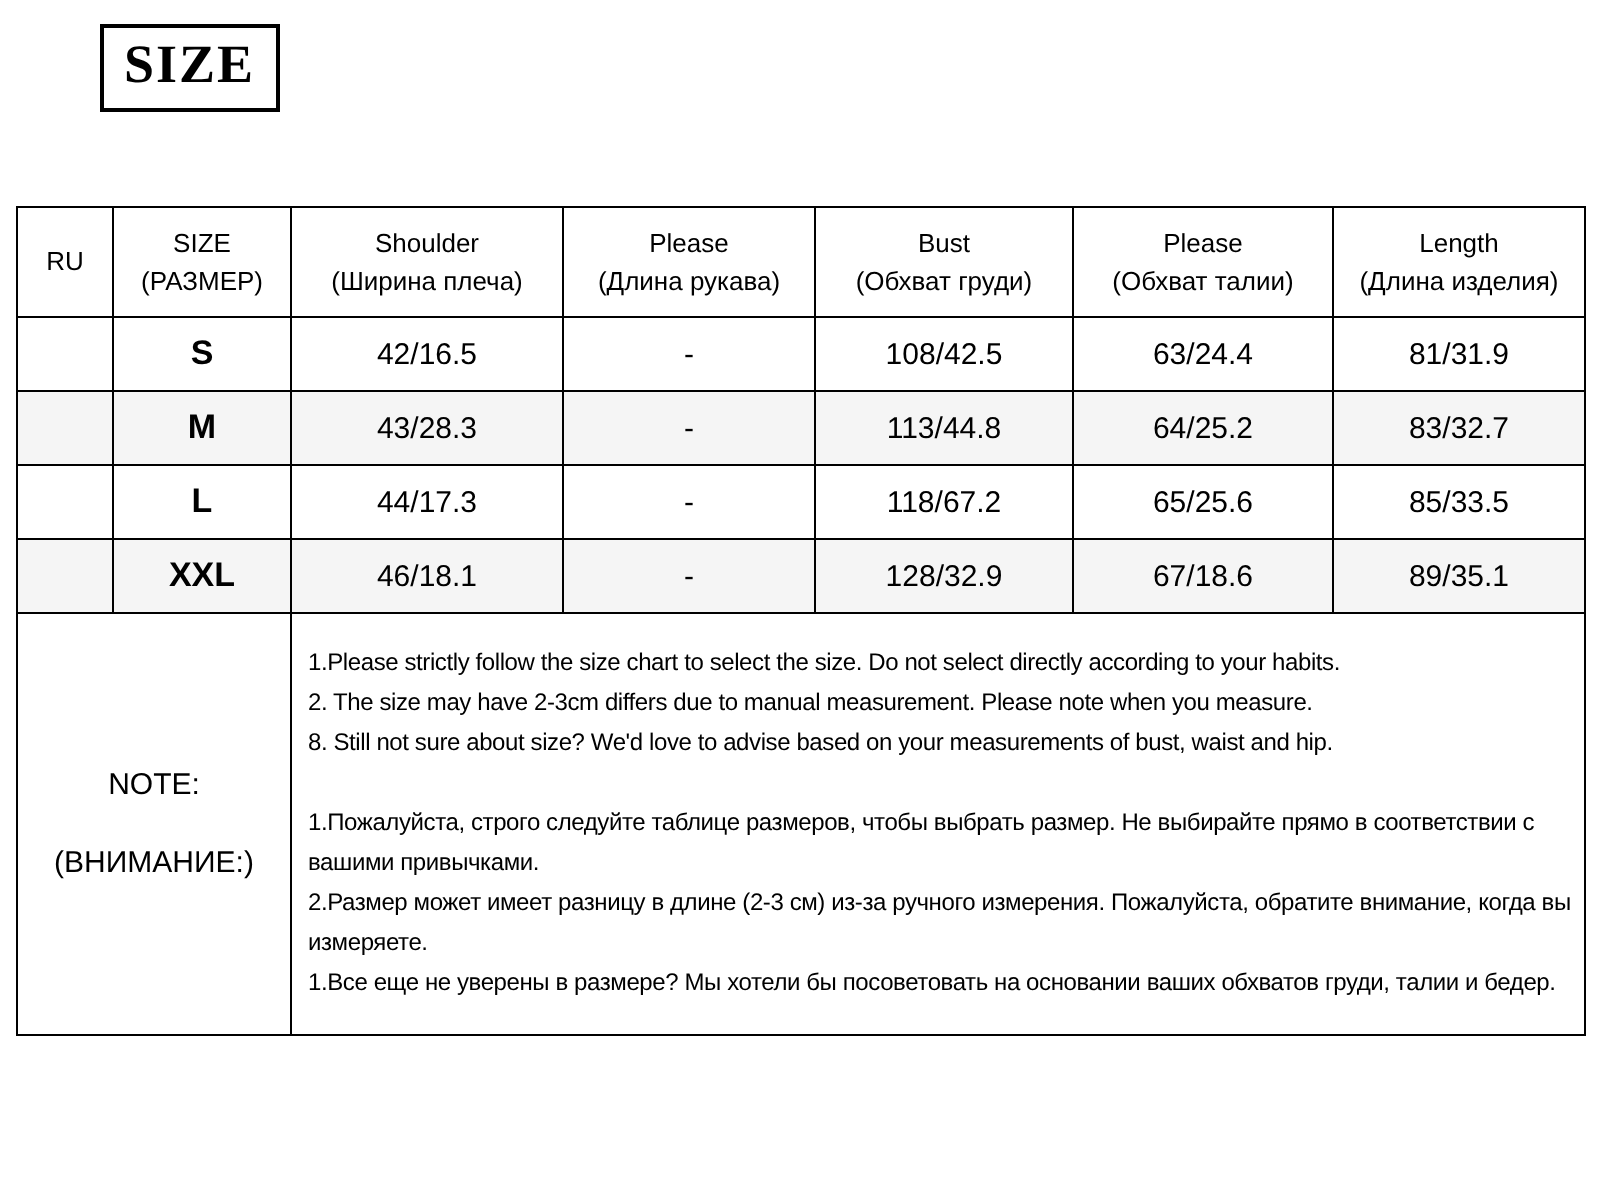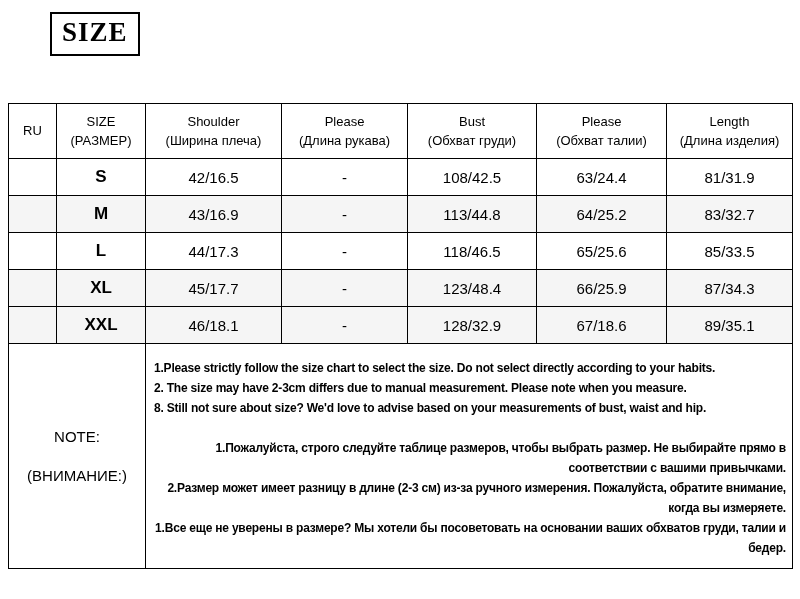--- a/index.html
+++ b/index.html
@@ -23,23 +23,23 @@
   tr.data-row td { height:37px; font-size:15px; }
   tr.data-row td.cell-size { font-size:17px; font-weight:bold; }
   tr.shaded td { background:#f5f5f5; }
 
   
   tr.note-row td { height:211px; }
   td.note-label-cell { font-size:15px; }
   td.note-label-cell .note-label-en { margin-bottom:22px; }
   td.note-text-cell { text-align:left; vertical-align:top;
                       padding:14px 6px 10px 8px; font-size:12px;
-                      letter-spacing:-0.2px; line-height:20px;font-weight:bold; }
+                      letter-spacing:-0.2px; line-height:20px; }
   td.note-text-cell p { margin:0; }
-  td.note-text-cell .note-block-ru { margin-top:20px;text-align:right; }
+  td.note-text-cell .note-block-ru { margin-top:20px; }
 </style>
 </head>
 <body>
 
 <div class="page">
 
   <div class="logo-box">
     <span>SIZE</span>
   </div>
 
@@ -90,46 +90,37 @@
       <td>42/16.5</td>
       <td>-</td>
       <td>108/42.5</td>
       <td>63/24.4</td>
       <td>81/31.9</td>
     </tr>
 
     <tr class="data-row shaded">
       <td class="cell-ru"></td>
       <td class="cell-size">M</td>
-      <td>43/16.9</td>
+      <td>43/28.3</td>
       <td>-</td>
       <td>113/44.8</td>
       <td>64/25.2</td>
       <td>83/32.7</td>
     </tr>
 
     <tr class="data-row">
       <td class="cell-ru"></td>
       <td class="cell-size">L</td>
       <td>44/17.3</td>
       <td>-</td>
-      <td>118/46.5</td>
+      <td>118/67.2</td>
       <td>65/25.6</td>
       <td>85/33.5</td>
     </tr>
 
-    <tr class="data-row shaded">
-      <td class="cell-ru"></td>
-      <td class="cell-size">XL</td>
-      <td>45/17.7</td>
-      <td>-</td>
-      <td>123/48.4</td>
-      <td>66/25.9</td>
-      <td>87/34.3</td>
-    </tr>
 
     <tr class="data-row shaded">
       <td class="cell-ru"></td>
       <td class="cell-size">XXL</td>
       <td>46/18.1</td>
       <td>-</td>
       <td>128/32.9</td>
       <td>67/18.6</td>
       <td>89/35.1</td>
     </tr>

